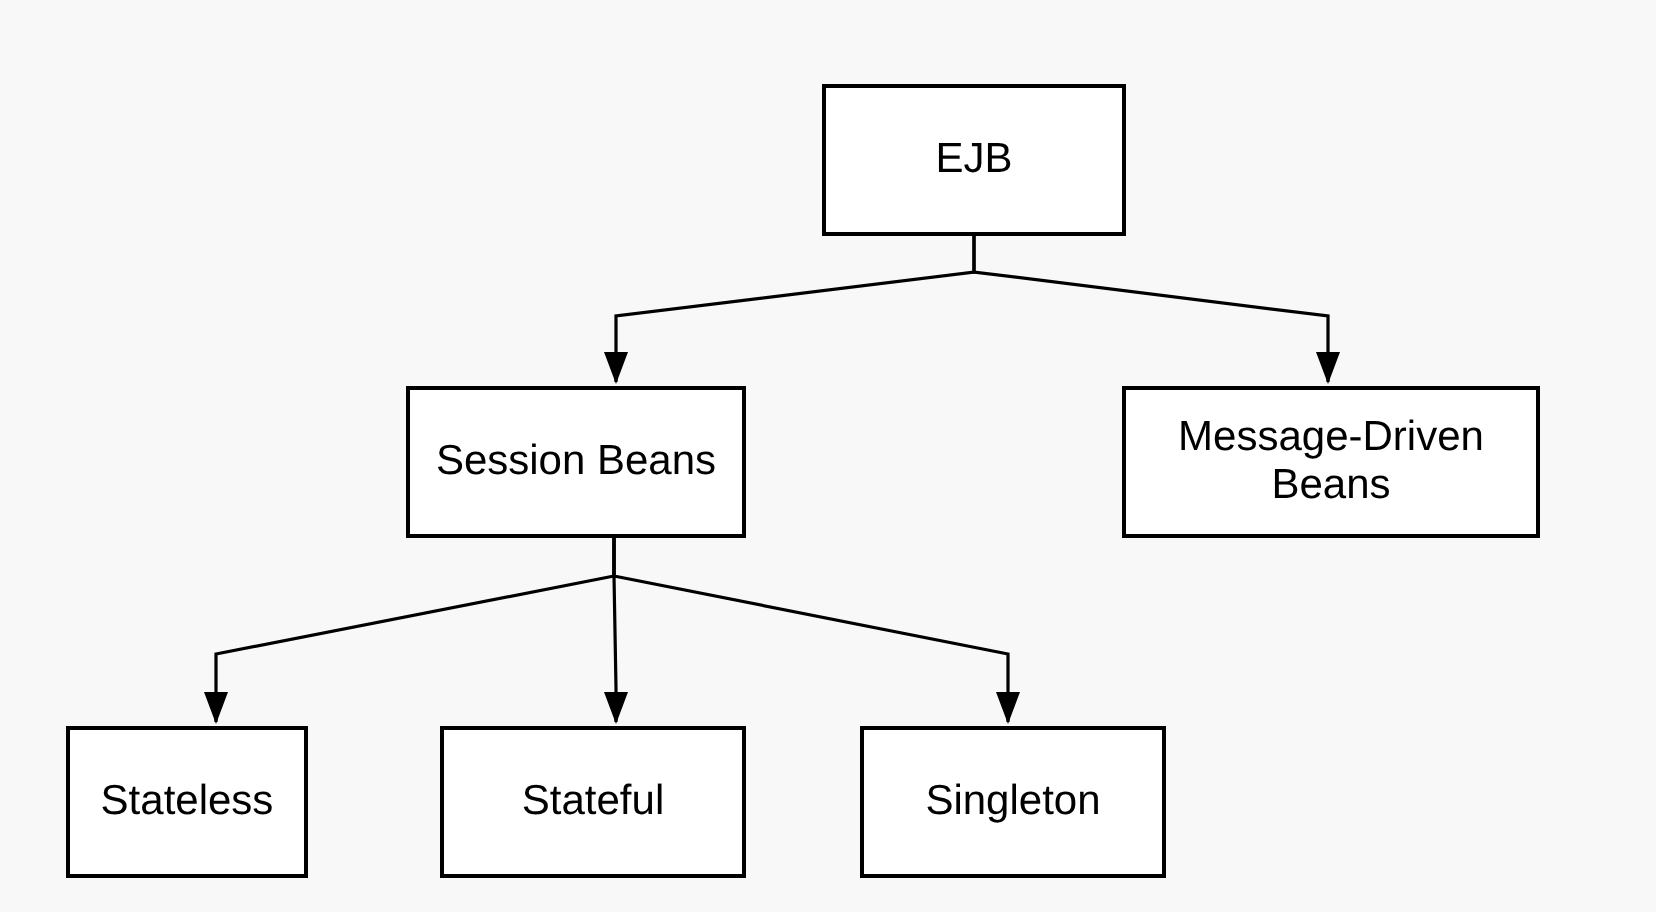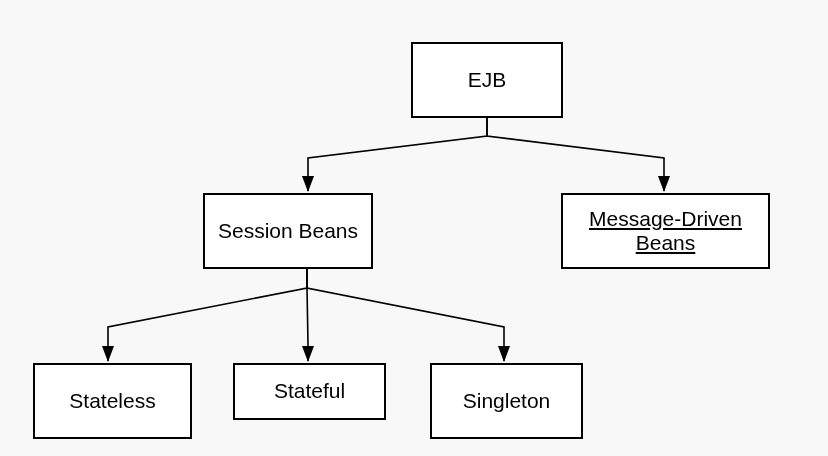--- a/index.html
+++ b/index.html
@@ -39,23 +39,23 @@
     display: flex;
     align-items: center;
     justify-content: center;
     text-align: center;
     color: var(--text, #000000);
     font-size: 21px;
     line-height: 1.15;
   }
   .node-ejb        { left: 411px; top: 42px;  width: 152px; height: 76px; }
   .node-session    { left: 203px; top: 193px; width: 170px; height: 76px; }
-  .node-mdb        { left: 561px; top: 193px; width: 209px; height: 76px; padding: 0 8px; text-decoration: underline; }
-  .node-stateless  { left: 33px;  top: 363px; width: 159px; height: 76px; }
-  .node-stateful   { left: 233px; top: 363px; width: 153px; height: 57px; }
+  .node-mdb        { left: 561px; top: 193px; width: 209px; height: 76px; padding: 0 8px; }
+  .node-stateless  { left: 33px;  top: 363px; width: 121px; height: 76px; }
+  .node-stateful   { left: 220px; top: 363px; width: 153px; height: 76px; }
   .node-singleton  { left: 430px; top: 363px; width: 153px; height: 76px; text-align: center; }
 </style>
 </head>
 <body>
 
 <div class="canvas">
 
   <svg class="edges-layer" width="828" height="456" viewBox="0 0 828 456" xmlns="http://www.w3.org/2000/svg">
     <defs>
       <marker id="arrowhead" markerUnits="userSpaceOnUse" viewBox="0 0 16 12" markerWidth="16" markerHeight="12" refX="15" refY="6" orient="auto">

